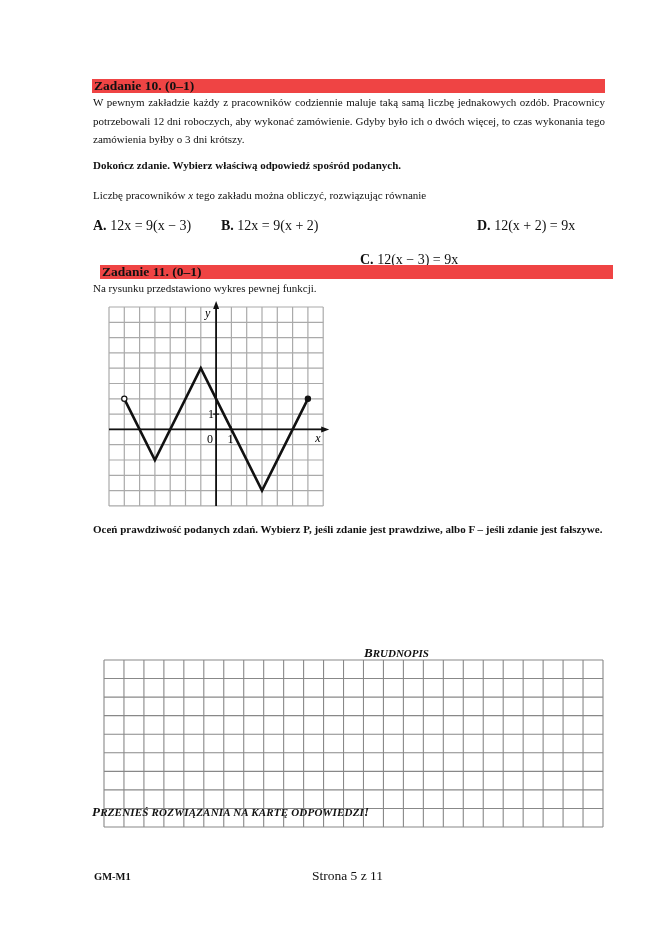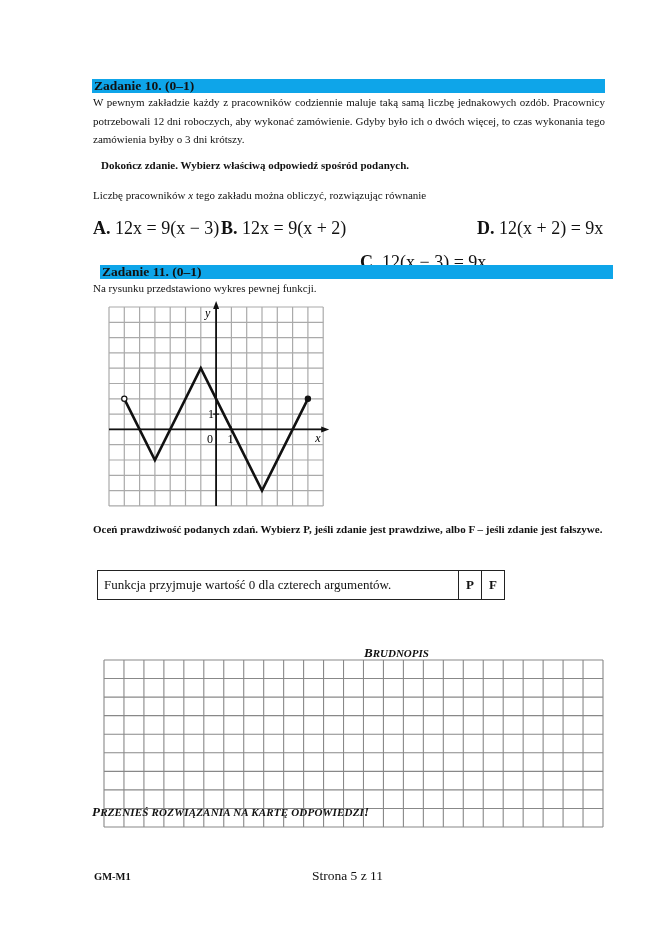--- a/index.html
+++ b/index.html
@@ -1,41 +1,41 @@
 <!DOCTYPE html>
 <html><head>
 <meta charset="utf-8">
 <style>
   html, body { margin:0; padding:0; background:#ffffff; }
   body { width:665px; height:941px; position:relative; overflow:hidden;
          font-family:"Liberation Serif", "DejaVu Serif", serif; color:#111; }
   .abs { position:absolute; }
-  .bar { background:#0ea5e9; height:14px; left:92px; width:513px;
+  .bar { background:#ef4444; height:14px; left:92px; width:513px;
          font-weight:bold; font-size:13.5px; line-height:14px; padding-left:2px; box-sizing:border-box; }
   .para { left:93px; width:512px; font-size:11px; line-height:18.5px; text-align:justify; }
   .bold { font-weight:bold; }
-  .opt { font-size:18px; }
+  .opt { font-size:14px; }
   .opt b { font-weight:bold; }
   table.pf { border-collapse:collapse; position:absolute; left:97px; top:570px; }
   table.pf td { border:1px solid #222; height:28px; font-size:13px; padding:0 6px; }
   table.pf td.c { width:22px; text-align:center; font-weight:bold; padding:0; }
   table.pf td.t { width:348px; }
   .footer-note { left:92px; top:804px; font-weight:bold; font-style:italic; font-size:11px; letter-spacing:0.2px; }
   .footer-note .big { font-size:13px; }
   .code { left:94px; top:871px; font-weight:bold; font-size:10.5px; }
   .page { left:312px; top:868px; font-size:13.5px; }
   .brud-title { left:316px; top:645px; font-weight:bold; font-style:italic; font-size:11px;margin-left:48px; }
   .brud-title .big { font-size:13px; }
 </style>
 </head>
 <body>
 
 <div class="abs bar" style="top:79px;">Zadanie 10. (0–1)</div>
 <div class="abs para" style="top:93px;">W pewnym zakładzie każdy z pracowników codziennie maluje taką samą liczbę jednakowych ozdób. Pracownicy potrzebowali 12 dni roboczych, aby wykonać zamówienie. Gdyby było ich o dwóch więcej, to czas wykonania tego zamówienia byłby o 3 dni krótszy.</div>
-<div class="abs para bold" style="top:156px;margin-left:8px;">Dokończ zdanie. Wybierz właściwą odpowiedź spośród podanych.</div>
+<div class="abs para bold" style="top:156px;">Dokończ zdanie. Wybierz właściwą odpowiedź spośród podanych.</div>
 <div class="abs para" style="top:186px;"><span>Liczbę pracowników </span><i>x</i><span> tego zakładu można obliczyć, rozwiązując równanie</span></div>
 
 <div class="abs opt" style="left:93px; top:218px;"><b>A.</b> <span>12x = 9(x − 3)</span></div>
 <div class="abs opt" style="left:221px; top:218px;"><b>B.</b> <span>12x = 9(x + 2)</span></div>
 <div class="abs opt" style="left:360px; top:218px;margin-top:34px;"><b>C.</b> <span>12(x − 3) = 9x</span></div>
 <div class="abs opt" style="left:477px; top:218px;"><b>D.</b> <span>12(x + 2) = 9x</span></div>
 
 <div class="abs bar" style="top:265px;margin-left:8px;">Zadanie 11. (0–1)</div>
 <div class="abs para" style="top:279px;">Na rysunku przedstawiono wykres pewnej funkcji.</div>
 
@@ -90,25 +90,20 @@
       <polyline points="24.3,98.80000000000001 54.900000000000006,160 100.80000000000001,68.2 116.10000000000001,98.80000000000001 131.4,129.4 162,190.60000000000002 207.9,98.80000000000001" fill="none" stroke="#111" stroke-width="2.6" stroke-linejoin="miter"></polyline>
       <circle cx="24.3" cy="98.80000000000001" r="2.6" fill="#fff" stroke="#111" stroke-width="1.2"></circle>
       <circle cx="207.9" cy="98.80000000000001" r="2.6" fill="#111" stroke="#111" stroke-width="1.2"></circle>
     </g>
 </svg>
 
 <div class="abs para bold" style="top:521px; line-height:17px;">Oceń prawdziwość podanych zdań. Wybierz P, jeśli zdanie jest prawdziwe, albo F – jeśli zdanie jest fałszywe.</div>
 
 <table class="pf">
   <tbody>
-  <tr>
-    <td class="t">Funkcja przyjmuje wartość 0 dla czterech argumentów.</td>
-    <td class="c">P</td>
-    <td class="c">F</td>
-  </tr>
 </tbody>
   </table>
 
 <div class="abs brud-title"><span class="big">B</span><span>RUDNOPIS</span></div>
 <svg class="abs" id="draft" style="left:100px; top:657px;" width="510" height="175">
     <line x1="4" y1="3" x2="4" y2="170" stroke="#888" stroke-width="1.1"></line>
     <line x1="23.96" y1="3" x2="23.96" y2="170" stroke="#888" stroke-width="1.1"></line>
     <line x1="43.92" y1="3" x2="43.92" y2="170" stroke="#888" stroke-width="1.1"></line>
     <line x1="63.88" y1="3" x2="63.88" y2="170" stroke="#888" stroke-width="1.1"></line>
     <line x1="83.84" y1="3" x2="83.84" y2="170" stroke="#888" stroke-width="1.1"></line>

